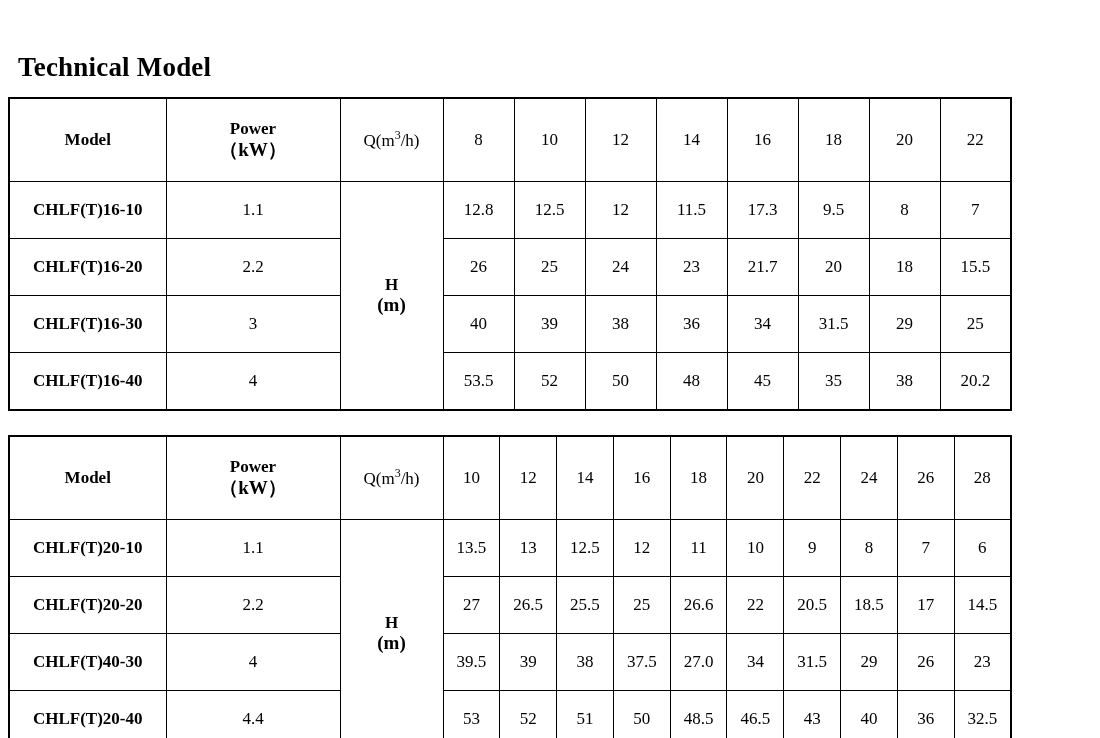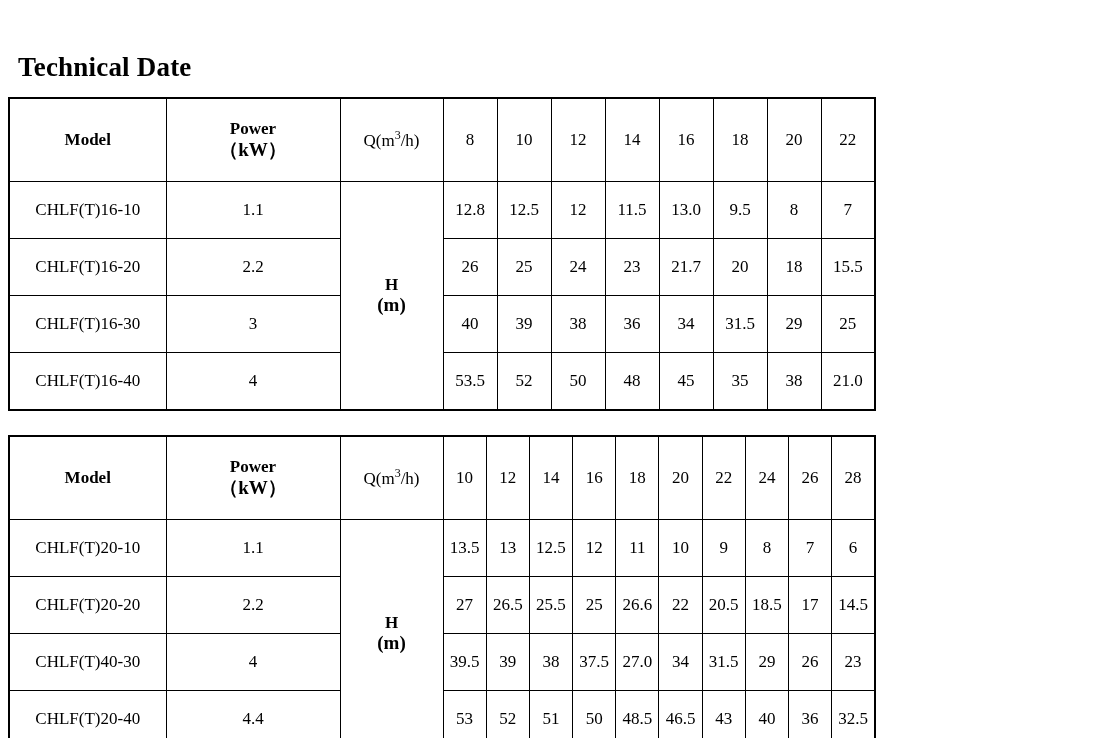--- a/index.html
+++ b/index.html
@@ -24,21 +24,21 @@
   .page-title {
     font-family: "Liberation Serif", serif;
     font-weight: bold;
     font-size: 27px;
     letter-spacing: 0.2px;
     margin: 52px 0 14px 10px;
   }
   table.spec {
     border-collapse: collapse;
     table-layout: fixed;
-    width: 868px;
+    width: 1004px;
     margin: 0 0 24px 0;
     border: 2px solid #000;
   }
   table.spec td {
     border: 1px solid #000;
     text-align: center;
     vertical-align: middle;
     font-family: "Liberation Serif", serif;
     font-size: 17px;
     padding: 2px 2px;
@@ -61,20 +61,21 @@
   }
   td.q-head {
     font-size: 19px;
   }
   td.q-head sup {
     font-size: 12px;
     vertical-align: super;
   }
   td.model-cell {
     font-size: 17px;
+    font-weight: bold;
   }
   td.h-cell {
     font-size: 21px;
     font-weight: bold;
     line-height: 1.2;
   }
   td.h-cell .unit {
     display: block;
     font-size: 19px;
     font-weight: bold;
@@ -84,21 +85,21 @@
   }
   .col-model { width: 157px; }
   .col-power { width: 174px; }
   .col-q { width: 103px; }
 </style>
 </head>
 <body>
 
 <div class="page">
 
-  <div class="page-title">Technical Date</div>
+  <div class="page-title">Technical Model</div>
 
   <table class="spec">
     <colgroup>
       <col class="col-model">
         <col class="col-power">
         <col class="col-q">
       <col>
         <col>
         <col>
         <col>
@@ -128,21 +129,21 @@
         <td class="model-cell">CHLF(T)16-10</td>
         <td class="val">1.1</td>
         <td class="h-cell" rowspan="4">
           <span>H</span>
           <span class="unit">(m)</span>
         </td>
         <td class="val">12.8</td>
         <td class="val">12.5</td>
         <td class="val">12</td>
         <td class="val">11.5</td>
-        <td class="val">13.0</td>
+        <td class="val">17.3</td>
         <td class="val">9.5</td>
         <td class="val">8</td>
         <td class="val">7</td>
       </tr>
       <tr class="datarow">
         <td class="model-cell">CHLF(T)16-20</td>
         <td class="val">2.2</td>
         <td class="val">26</td>
         <td class="val">25</td>
         <td class="val">24</td>
@@ -167,21 +168,21 @@
       <tr class="datarow">
         <td class="model-cell">CHLF(T)16-40</td>
         <td class="val">4</td>
         <td class="val">53.5</td>
         <td class="val">52</td>
         <td class="val">50</td>
         <td class="val">48</td>
         <td class="val">45</td>
         <td class="val">35</td>
         <td class="val">38</td>
-        <td class="val">21.0</td>
+        <td class="val">20.2</td>
       </tr>
     </tbody>
   </table>
 
   <table class="spec">
     <colgroup>
       <col class="col-model">
         <col class="col-power">
         <col class="col-q">
       <col>

